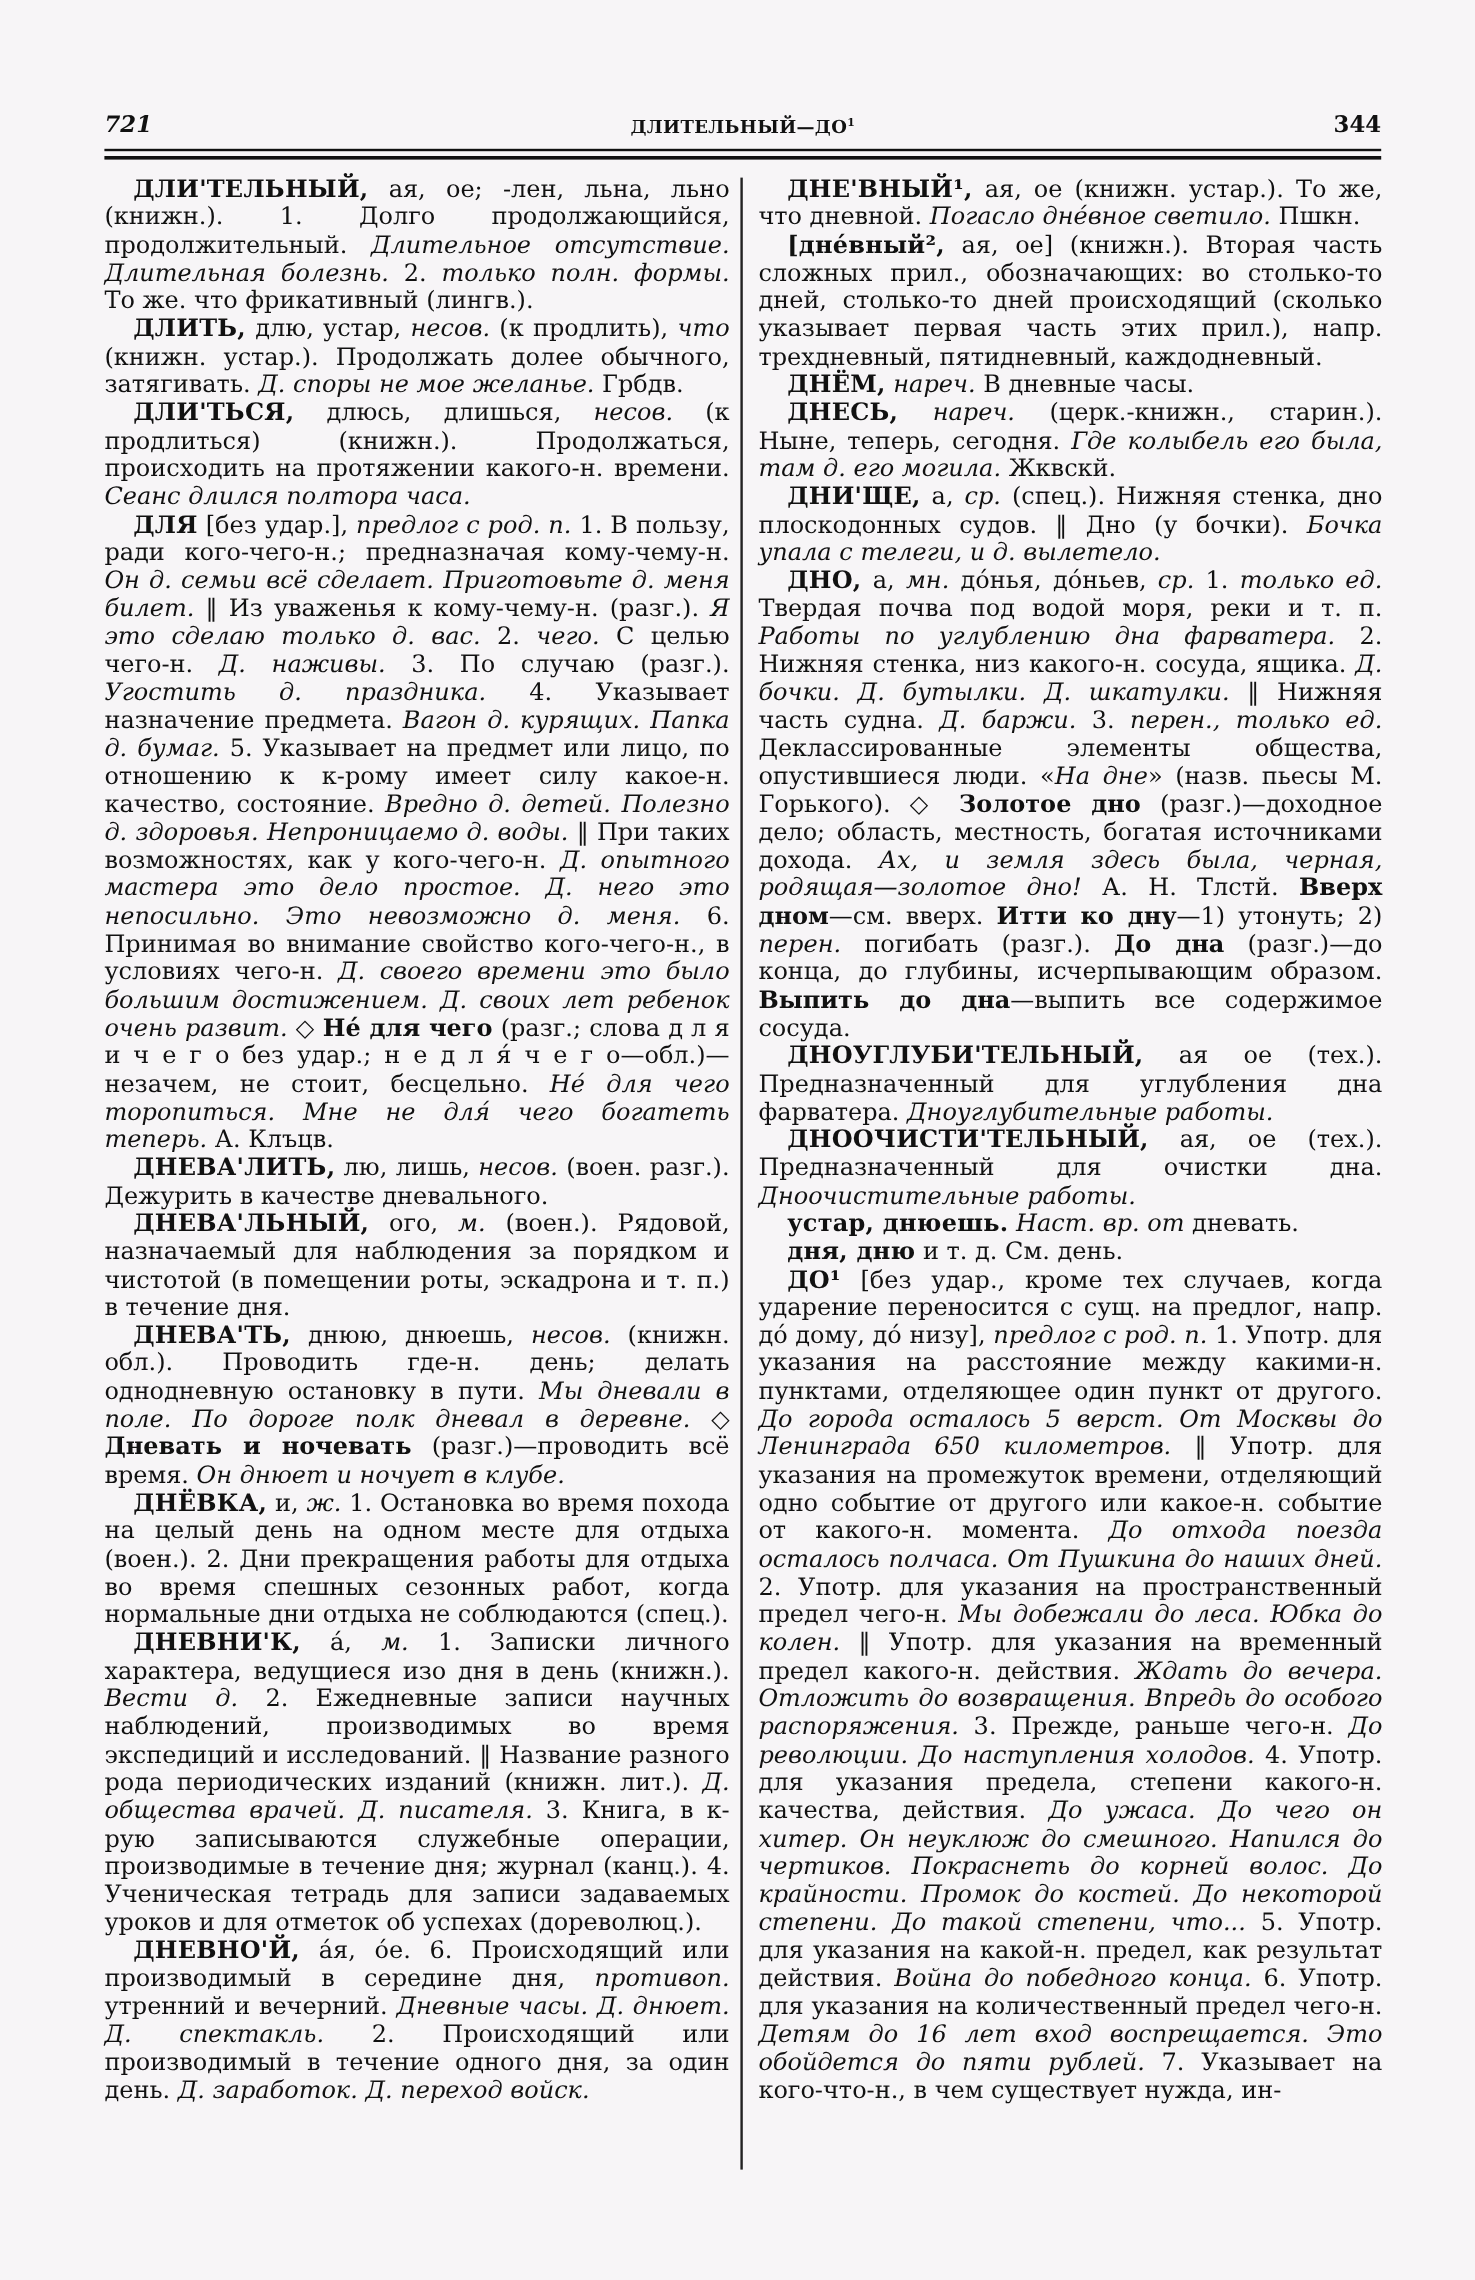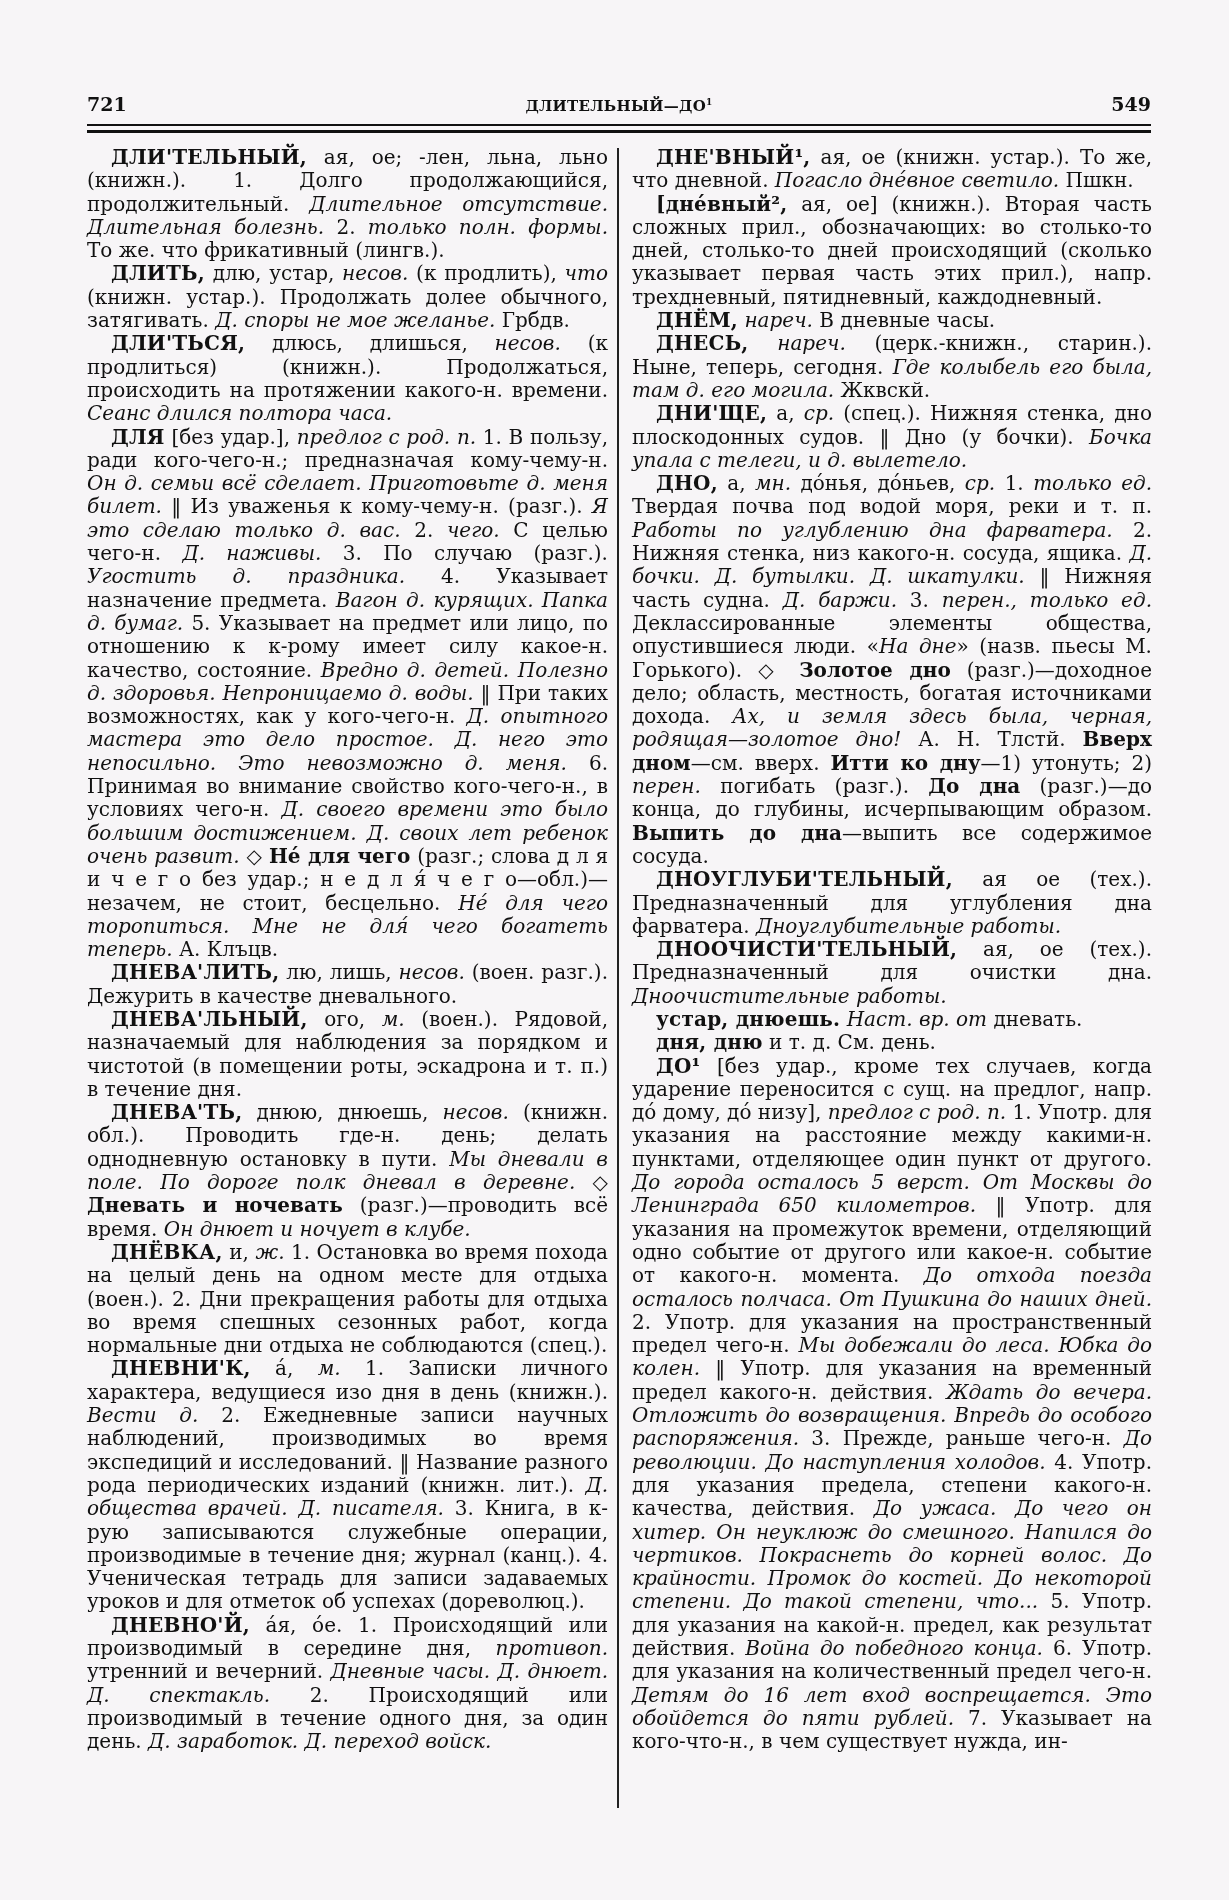--- a/index.html
+++ b/index.html
@@ -5,21 +5,21 @@
   html, body { margin:0; padding:0; }
   body {
     width:1229px; height:1900px; background:#f7f5f7; color:#111;
     font-family:"DejaVu Serif","Liberation Serif",serif; position:relative; overflow:hidden;
   }
   .header {
     position:absolute; left:87px; top:93px; width:1064px; height:24px;
     font-family:"DejaVu Serif",serif; font-weight:bold;
   }
   .pnum { position:absolute; top:0; font-size:19px; font-weight:900; }
-  .pnum.left { left:0; }
+  .pnum.left { left:0;font-style:italic; }
   .pnum.right { right:0; }
   .runhead { position:absolute; left:0; right:0; text-align:center; font-size:15px; top:4px; letter-spacing:0.3px; }
   .runhead sup { font-size:9px; }
   .rule { position:absolute; left:87px; width:1064px; background:#111; }
   .rule.r1 { top:124px; height:2px; }
   .rule.r2 { top:130px; height:3px; }
   .col {
     position:absolute; top:146px; width:521px;
     font-size:20px; line-height:23.3px; text-align:justify;
     hyphens:manual;
@@ -32,36 +32,36 @@
   .b { font-weight:bold; }
   i, .it { font-style:italic; }
   sup { font-size:10px; }
 </style>
 </head>
 <body>
 
 <div class="header">
   <span class="pnum left">721</span>
   <div class="runhead"><span>ДЛИТЕЛЬНЫЙ—ДО</span><sup>1</sup></div>
-  <span class="pnum right">549</span>
+  <span class="pnum right">344</span>
 </div>
 <div class="rule r1"></div>
 <div class="rule r2"></div>
 
 <div class="col left" id="col-left">
     <p class="entry"><span class="hw">ДЛИ'ТЕЛЬНЫЙ,</span><span> ая, ое; -лен, льна, льно (книжн.). 1. Долго продолжающийся, продолжительный. </span><span class="it">Длительное отсутствие. Длительная болезнь.</span><span> 2. </span><span class="it">только полн. формы.</span><span> То же. что фрикативный (лингв.).</span></p>
     <p class="entry"><span class="hw">ДЛИТЬ,</span><span> длю, устар, </span><span class="it">несов.</span><span> (к продлить), </span><span class="it">что</span><span> (книжн. устар.). Продолжать долее обычного, затягивать. </span><span class="it">Д. споры не мое желанье.</span><span> Грбдв.</span></p>
     <p class="entry"><span class="hw">ДЛИ'ТЬСЯ,</span><span> длюсь, длишься, </span><span class="it">несов.</span><span> (к продлиться) (книжн.). Продолжаться, происходить на протяжении какого-н. времени. </span><span class="it">Сеанс длился полтора часа.</span></p>
     <p class="entry"><span class="hw">ДЛЯ</span><span> [без удар.], </span><span class="it">предлог с род. п.</span><span> 1. В пользу, ради кого-чего-н.; предназначая кому-чему-н. </span><span class="it">Он д. семьи всё сделает. Приготовьте д. меня билет.</span><span> ‖ Из уваженья к кому-чему-н. (разг.). </span><span class="it">Я это сделаю только д. вас.</span><span> 2. </span><span class="it">чего.</span><span> С целью чего-н. </span><span class="it">Д. наживы.</span><span> 3. По случаю (разг.). </span><span class="it">Угостить д. праздника.</span><span> 4. Указывает назначение предмета. </span><span class="it">Вагон д. курящих. Папка д. бумаг.</span><span> 5. Указывает на предмет или лицо, по отношению к к-рому имеет силу какое-н. качество, состояние. </span><span class="it">Вредно д. детей. Полезно д. здоровья. Непроницаемо д. воды.</span><span> ‖ При таких возможностях, как у кого-чего-н. </span><span class="it">Д. опытного мастера это дело простое. Д. него это непосильно. Это невозможно д. меня.</span><span> 6. Принимая во внимание свойство кого-чего-н., в условиях чего-н. </span><span class="it">Д. своего времени это было большим достижением. Д. своих лет ребенок очень развит.</span><span> ◇ </span><span class="b">Нé для чего</span><span> (разг.; слова д л я и ч е г о без удар.; н е д л я́ ч е г о—обл.)—незачем, не стоит, бесцельно. </span><span class="it">Нé для чего торопиться. Мне не для́ чего богатеть теперь.</span><span> А. Клъцв.</span></p>
     <p class="entry"><span class="hw">ДНЕВА'ЛИТЬ,</span><span> лю, лишь, </span><span class="it">несов.</span><span> (воен. разг.). Дежурить в качестве дневального.</span></p>
     <p class="entry"><span class="hw">ДНЕВА'ЛЬНЫЙ,</span><span> ого, </span><span class="it">м.</span><span> (воен.). Рядовой, назначаемый для наблюдения за порядком и чистотой (в помещении роты, эскадрона и т. п.) в течение дня.</span></p>
     <p class="entry"><span class="hw">ДНЕВА'ТЬ,</span><span> днюю, днюешь, </span><span class="it">несов.</span><span> (книжн. обл.). Проводить где-н. день; делать однодневную остановку в пути. </span><span class="it">Мы дневали в поле. По дороге полк дневал в деревне.</span><span> ◇ </span><span class="b">Дневать и ночевать</span><span> (разг.)—проводить всё время. </span><span class="it">Он днюет и ночует в клубе.</span></p>
     <p class="entry"><span class="hw">ДНЁВКА,</span><span> и, </span><span class="it">ж.</span><span> 1. Остановка во время похода на целый день на одном месте для отдыха (воен.). 2. Дни прекращения работы для отдыха во время спешных сезонных работ, когда нормальные дни отдыха не соблюдаются (спец.).</span></p>
     <p class="entry"><span class="hw">ДНЕВНИ'К,</span><span> á, </span><span class="it">м.</span><span> 1. Записки личного характера, ведущиеся изо дня в день (книжн.). </span><span class="it">Вести д.</span><span> 2. Ежедневные записи научных наблюдений, производимых во время экспедиций и исследований. ‖ Название разного рода периодических изданий (книжн. лит.). </span><span class="it">Д. общества врачей. Д. писателя.</span><span> 3. Книга, в к-рую записываются служебные операции, производимые в течение дня; журнал (канц.). 4. Ученическая тетрадь для записи задаваемых уроков и для отметок об успехах (дореволюц.).</span></p>
-    <p class="entry"><span class="hw">ДНЕВНО'Й,</span><span> áя, óе. 1. Происходящий или производимый в середине дня, </span><span class="it">противоп.</span><span> утренний и вечерний. </span><span class="it">Дневные часы. Д. днюет. Д. спектакль.</span><span> 2. Происходящий или производимый в течение одного дня, за один день. </span><span class="it">Д. заработок. Д. переход войск.</span></p>
+    <p class="entry"><span class="hw">ДНЕВНО'Й,</span><span> áя, óе. 6. Происходящий или производимый в середине дня, </span><span class="it">противоп.</span><span> утренний и вечерний. </span><span class="it">Дневные часы. Д. днюет. Д. спектакль.</span><span> 2. Происходящий или производимый в течение одного дня, за один день. </span><span class="it">Д. заработок. Д. переход войск.</span></p>
   </div>
 <div class="divider"></div>
 <div class="col right" id="col-right">
     <p class="entry"><span class="hw">ДНЕ'ВНЫЙ¹,</span><span> ая, ое (книжн. устар.). То же, что дневной. </span><span class="it">Погасло днéвное светило.</span><span> Пшкн.</span></p>
     <p class="entry"><span class="hw">[днéвный²,</span><span> ая, ое] (книжн.). Вторая часть сложных прил., обозначающих: во столько-то дней, столько-то дней происходящий (сколько указывает первая часть этих прил.), напр. трехдневный, пятидневный, каждодневный.</span></p>
     <p class="entry"><span class="hw">ДНЁМ,</span><span> </span><span class="it">нареч.</span><span> В дневные часы.</span></p>
     <p class="entry"><span class="hw">ДНЕСЬ,</span><span> </span><span class="it">нареч.</span><span> (церк.-книжн., старин.). Ныне, теперь, сегодня. </span><span class="it">Где колыбель его была, там д. его могила.</span><span> Жквскй.</span></p>
     <p class="entry"><span class="hw">ДНИ'ЩЕ,</span><span> а, </span><span class="it">ср.</span><span> (спец.). Нижняя стенка, дно плоскодонных судов. ‖ Дно (у бочки). </span><span class="it">Бочка упала с телеги, и д. вылетело.</span></p>
     <p class="entry"><span class="hw">ДНО,</span><span> а, </span><span class="it">мн.</span><span> дóнья, дóньев, </span><span class="it">ср.</span><span> 1. </span><span class="it">только ед.</span><span> Твердая почва под водой моря, реки и т. п. </span><span class="it">Работы по углублению дна фарватера.</span><span> 2. Нижняя стенка, низ какого-н. сосуда, ящика. </span><span class="it">Д. бочки. Д. бутылки. Д. шкатулки.</span><span> ‖ Нижняя часть судна. </span><span class="it">Д. баржи.</span><span> 3. </span><span class="it">перен., только ед.</span><span> Деклассированные элементы общества, опустившиеся люди. «</span><span class="it">На дне</span><span>» (назв. пьесы М. Горького). ◇ </span><span class="b">Золотое дно</span><span> (разг.)—доходное дело; область, местность, богатая источниками дохода. </span><span class="it">Ах, и земля здесь была, черная, родящая—золотое дно!</span><span> А. Н. Тлстй. </span><span class="b">Вверх дном</span><span>—см. вверх. </span><span class="b">Итти ко дну</span><span>—1) утонуть; 2) </span><span class="it">перен.</span><span> погибать (разг.). </span><span class="b">До дна</span><span> (разг.)—до конца, до глубины, исчерпывающим образом. </span><span class="b">Выпить до дна</span><span>—выпить все содержимое сосуда.</span></p>
     <p class="entry"><span class="hw">ДНОУГЛУБИ'ТЕЛЬНЫЙ,</span><span> ая ое (тех.). Предназначенный для углубления дна фарватера. </span><span class="it">Дноуглубительные работы.</span></p>

